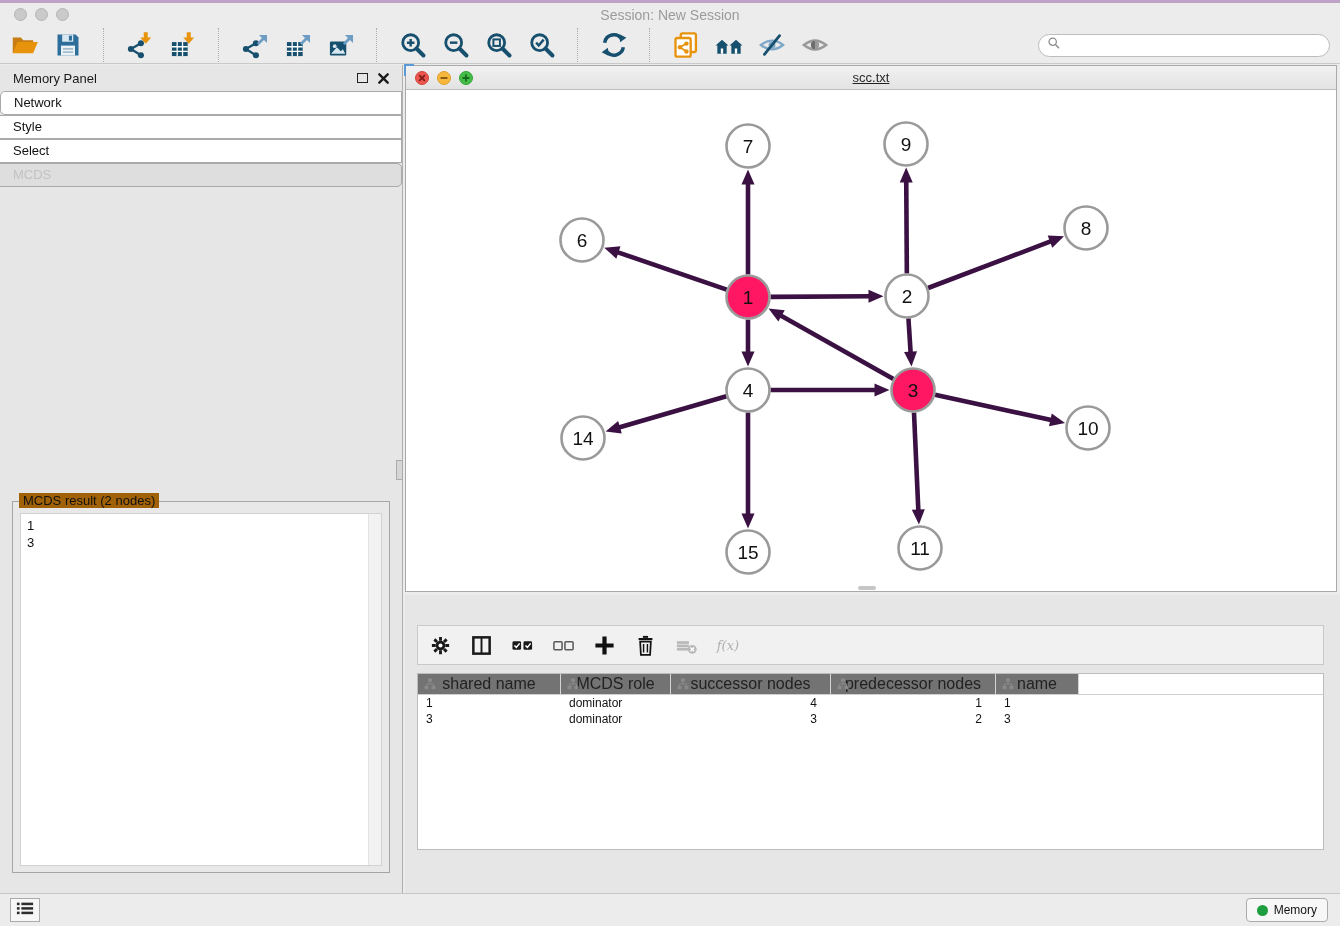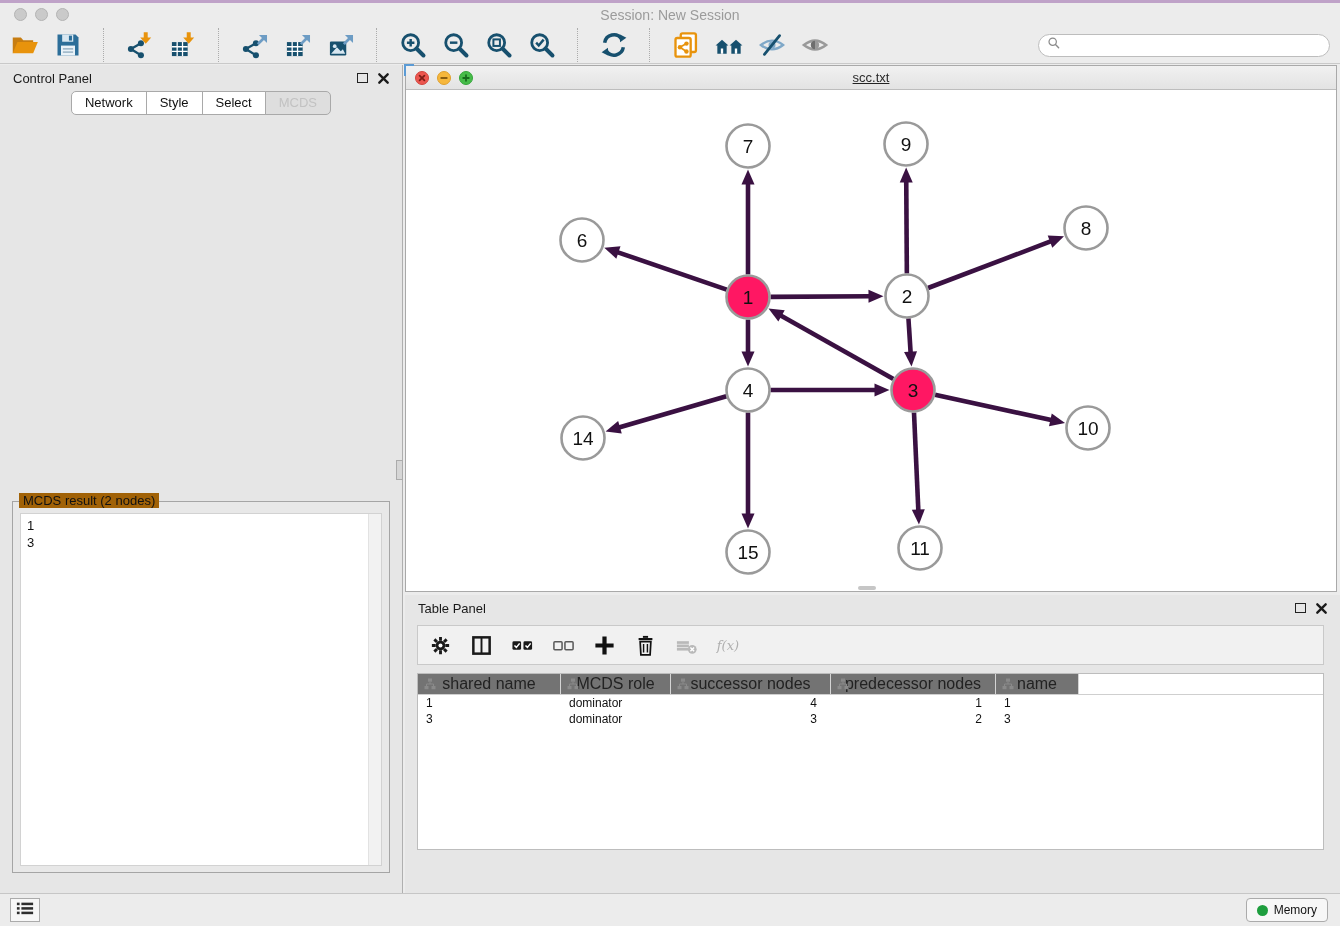--- a/index.html
+++ b/index.html
@@ -28,21 +28,21 @@
   .search-wrap svg { width:14px; height:14px; flex:0 0 auto; }
   .search-input { border:none; outline:none; flex:1; height:18px; font-size:12px; background:transparent; margin-left:5px; }
 
   
   .control-panel { position:absolute; left:0; top:65px; width:403px; bottom:33px;
     background:#E6E6E6; border-right:1px solid #AFAFAF; }
   .panel-header { height:26px; display:flex; align-items:center; padding:0 13px; font-size:13px; color:#1a1a1a; }
   .hdr-icons { margin-left:auto; display:flex; gap:10px; align-items:center; }
   .float-ic { width:11px; height:10px; border:1.5px solid #222; background:transparent; }
   .close-ic svg { width:11px; height:11px; display:block; }
-  .seg-tabs { display:flex; justify-content:center; position:relative; z-index:2; }
+  .seg-tabs { display:flex; justify-content:center; position:relative; z-index:2;flex-direction:column; }
   .seg-tab { font-size:13px; color:#111; background:#fff; border:1px solid #A9A9A9; padding:3px 13px 4px; margin-left:-1px; white-space:nowrap; }
   .seg-tab:first-child { border-radius:5px 0 0 5px; margin-left:0; }
   .seg-tab:last-child { border-radius:0 5px 5px 0; }
   .seg-tab.selected { background:#DEDEDE; color:#C2C2C2; }
   .mcds-box { position:absolute; left:8px; right:8px; top:42px; bottom:12px;
     background:#E8E8E8; border:1px solid #C2C2C2; }
   .opt-label { text-align:center; font-size:13px; margin-top:24px; color:#111; }
   .dropdown { position:absolute; left:36px; right:40px; top:49px; height:24px; background:#fff;
     border:1px solid #B3B3B3; border-radius:5px; display:flex; align-items:center; padding:0 6px 0 12px; font-size:13px; }
   .dropdown .stepper { margin-left:auto; }
@@ -254,21 +254,21 @@
     <span id="search-icon-slot"><svg viewBox="0 0 16 16" fill="none">
           <circle cx="6.5" cy="6.5" r="4.2" stroke="#8A8A8A" stroke-width="1.4"></circle>
           <path d="M9.7 9.7 L13.3 13.3" stroke="#8A8A8A" stroke-width="1.6" stroke-linecap="round"></path>
         </svg></span>
     <input class="search-input" placeholder="" style="">
   </div>
 </div>
 
 <div class="control-panel">
   <div class="panel-header">
-    <span>Control Panel</span>
+    <span>Memory Panel</span>
     <span class="hdr-icons">
       <span class="float-ic"></span>
       <span class="close-ic">
         <svg viewBox="0 0 10 10">
             <path d="M1.2 1.2 L8.8 8.8 M8.8 1.2 L1.2 8.8" stroke="#1a1a1a" stroke-width="2.1" stroke-linecap="round"></path>
           </svg>
       </span>
     </span>
   </div>
   <div class="seg-tabs" id="control-tabs">
@@ -413,31 +413,20 @@
         <g>
           <circle cx="342" cy="462" r="21.5" fill="#FFFFFF" stroke="#9A9A9A" stroke-width="2.6"></circle>
           <text x="342" y="468.5" text-anchor="middle" font-size="19" font-family="Liberation Sans, DejaVu Sans, sans-serif" fill="#111111">15</text>
         </g>
       </svg>
     <div class="hscroll-handle"></div>
   </div>
 </div>
 
 <div class="table-panel">
-  <div class="panel-header">
-    <span>Table Panel</span>
-    <span class="hdr-icons">
-      <span class="float-ic"></span>
-      <span class="close-ic">
-        <svg viewBox="0 0 10 10">
-            <path d="M1.2 1.2 L8.8 8.8 M8.8 1.2 L1.2 8.8" stroke="#1a1a1a" stroke-width="2.1" stroke-linecap="round"></path>
-          </svg>
-      </span>
-    </span>
-  </div>
   <div class="tp-toolbar" id="table-toolbar">
       <div class="ttbtn">
         <svg viewBox="0 0 24 24">
           <path d="M12 3 V7 M12 17 V21 M3 12 H7 M17 12 H21 M5.6 5.6 L8.4 8.4 M15.6 15.6 L18.4 18.4 M18.4 5.6 L15.6 8.4 M8.4 15.6 L5.6 18.4" stroke="#1a1a1a" stroke-width="3"></path>
           <circle cx="12" cy="12" r="5" fill="#1a1a1a"></circle>
           <circle cx="12" cy="12" r="2.1" fill="#fff"></circle>
         </svg>
       </div>
       <div class="ttbtn">
         <svg viewBox="0 0 24 24" fill="none">

